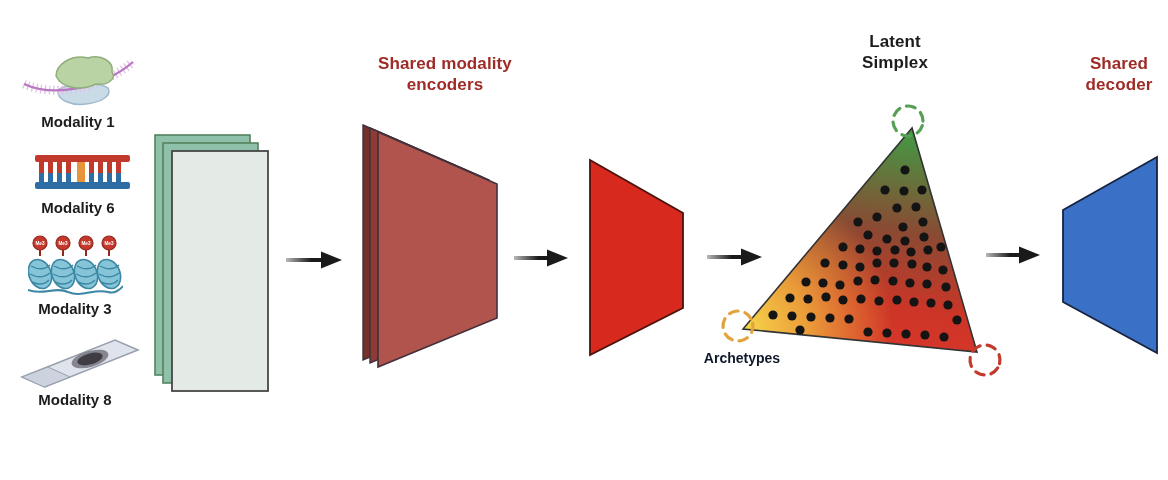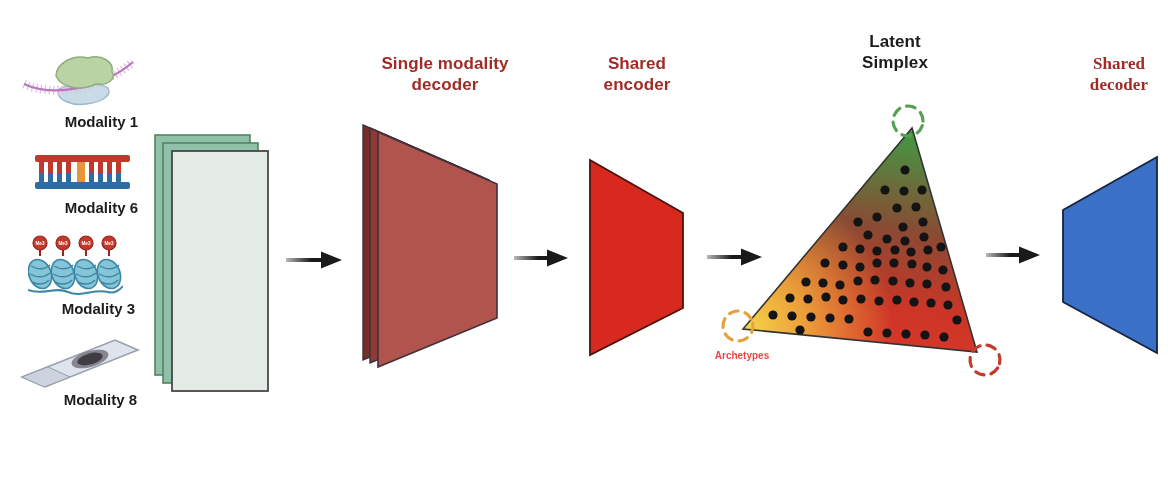--- a/index.html
+++ b/index.html
@@ -6,36 +6,35 @@
   .figure{
     position:relative;width:1168px;height:480px;background:#ffffff;overflow:hidden;
     font-family:"Liberation Sans", sans-serif;
   }
   .title{
     position:absolute;text-align:center;font-weight:bold;font-size:17px;line-height:1.22;
     color:#1c1c1c;letter-spacing:.1px;
   }
   .title.accent{color:#9e2b26;}
   .mod-label{
-    position:absolute;text-align:right;font-weight:bold;font-size:15px;color:#1c1c1c;
+    position:absolute;text-align:center;font-weight:bold;font-size:15px;color:#1c1c1c;
   }
   .archetypes-label{
-    position:absolute;font-weight:bold;font-size:10px;color:#ef4444;text-align:center;
+    position:absolute;font-weight:bold;font-size:14px;color:#0f172a;text-align:center;
   }
   svg{position:absolute;display:block;}
 </style>
 </head>
 <body>
 
 <div class="figure">
 
-  <div class="title accent" style="left:360px;top:54px;width:170px;">Single modality decoder</div>
-  <div class="title accent" style="left:587px;top:54px;width:100px;">Shared encoder</div>
+  <div class="title accent" style="left:360px;top:54px;width:170px;">Shared modality encoders</div>
   <div class="title" style="left:838px;top:32px;width:114px;">Latent Simplex</div>
-  <div class="title accent" style="left:1069px;top:54px;width:100px;font-family:Liberation Serif, serif;">Shared decoder</div>
+  <div class="title accent" style="left:1069px;top:54px;width:100px;">Shared decoder</div>
   <div class="archetypes-label" style="left:692px;top:350px;width:100px;">Archetypes</div>
 
   <div class="mod-label" style="left:18px;top:113px;width:120px;">Modality 1</div>
   <div class="mod-label" style="left:18px;top:199px;width:120px;">Modality 6</div>
   <div class="mod-label" style="left:15px;top:300px;width:120px;">Modality 3</div>
   <div class="mod-label" style="left:13px;top:391px;width:124px;">Modality 8</div>
 
   <svg style="left:22px;top:48px;" width="113" height="62" viewBox="0 0 113 62">
     <path d="M36,42 C34,52 50,58 64,56 C80,54 90,48 86,40 C78,34 46,34 36,42 Z" fill="#c9dbe7" stroke="#9fb9cb" stroke-width="1.5"></path>
     <path d="M2,36 C30,49 78,42 111,14" fill="none" stroke="#e2c0e4" stroke-width="9" stroke-dasharray="1.3 3"></path>

